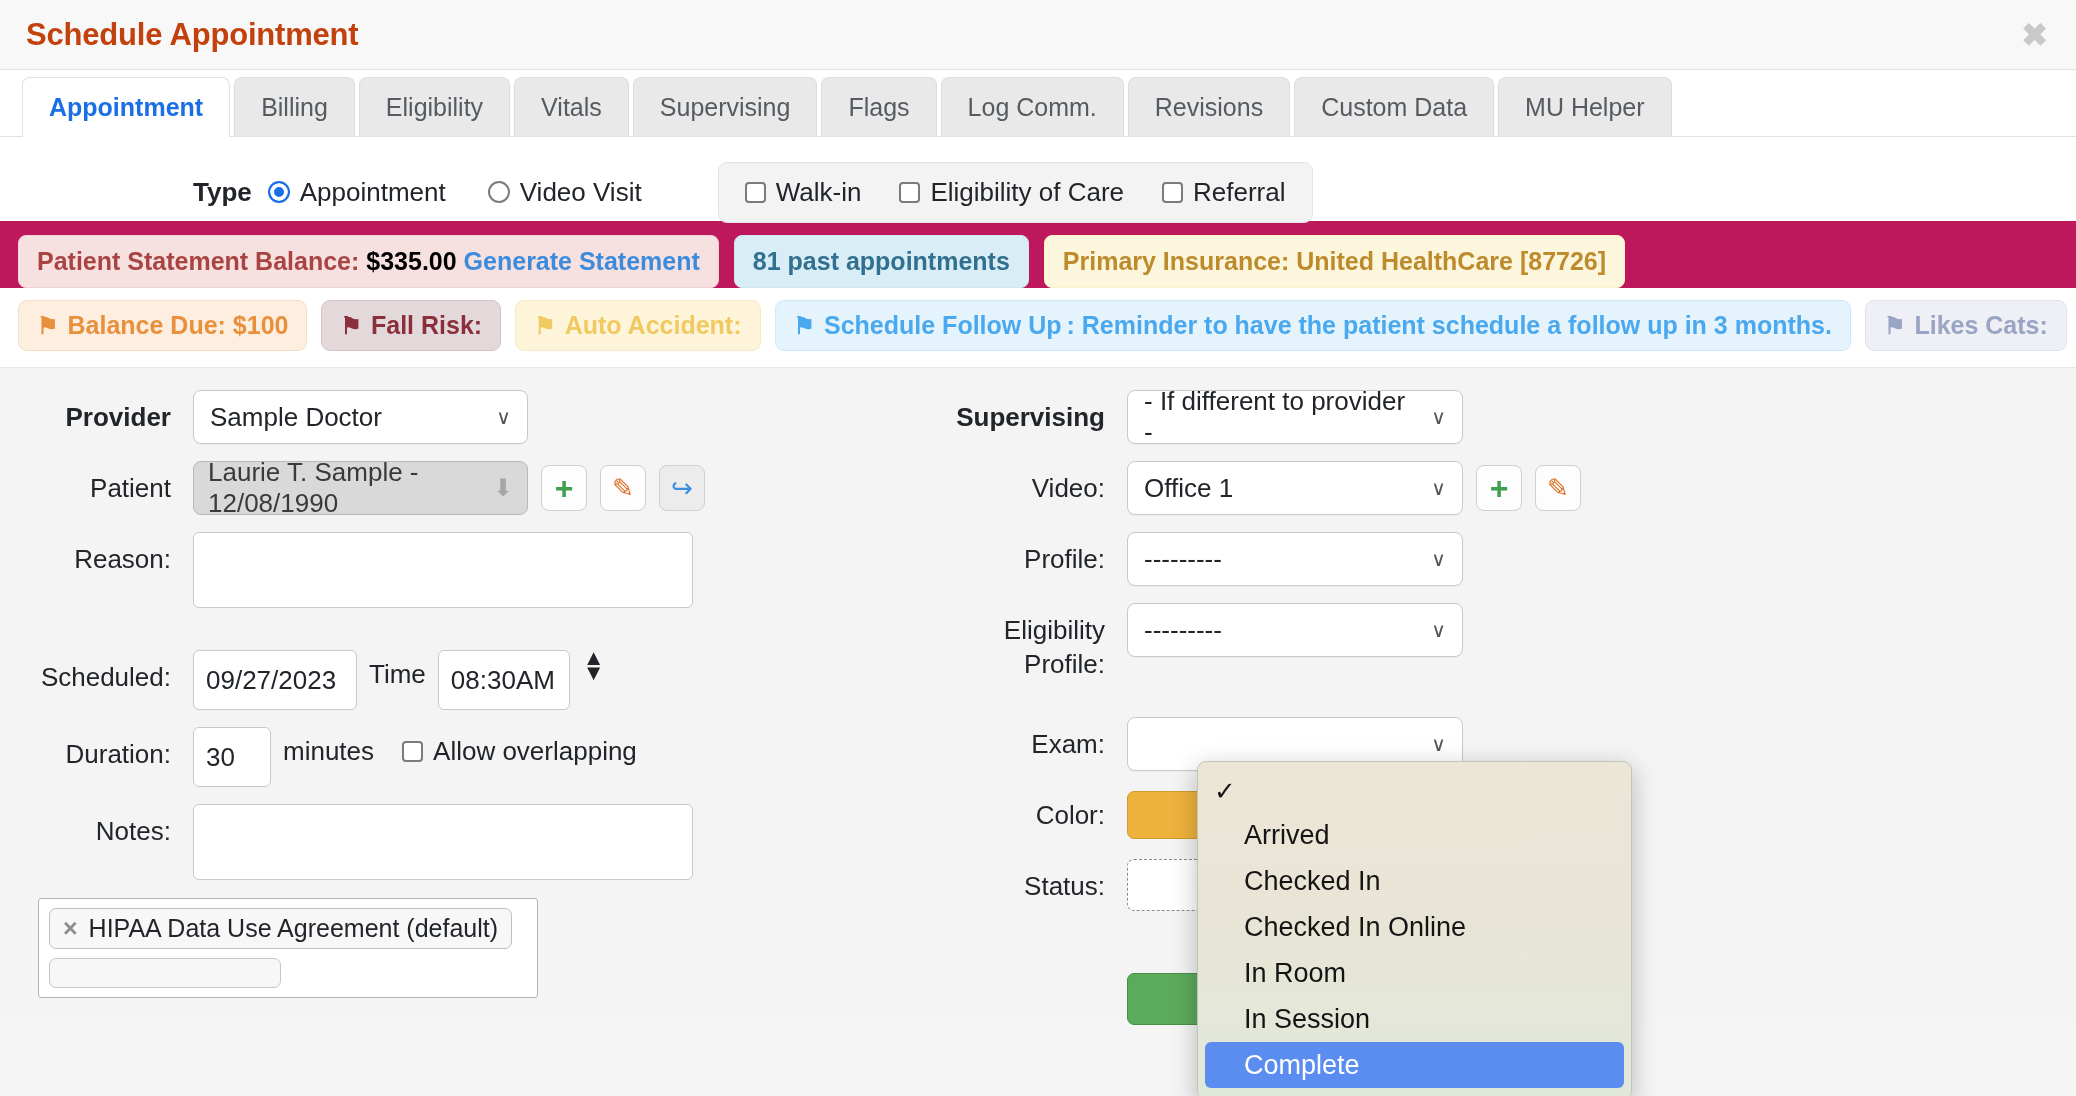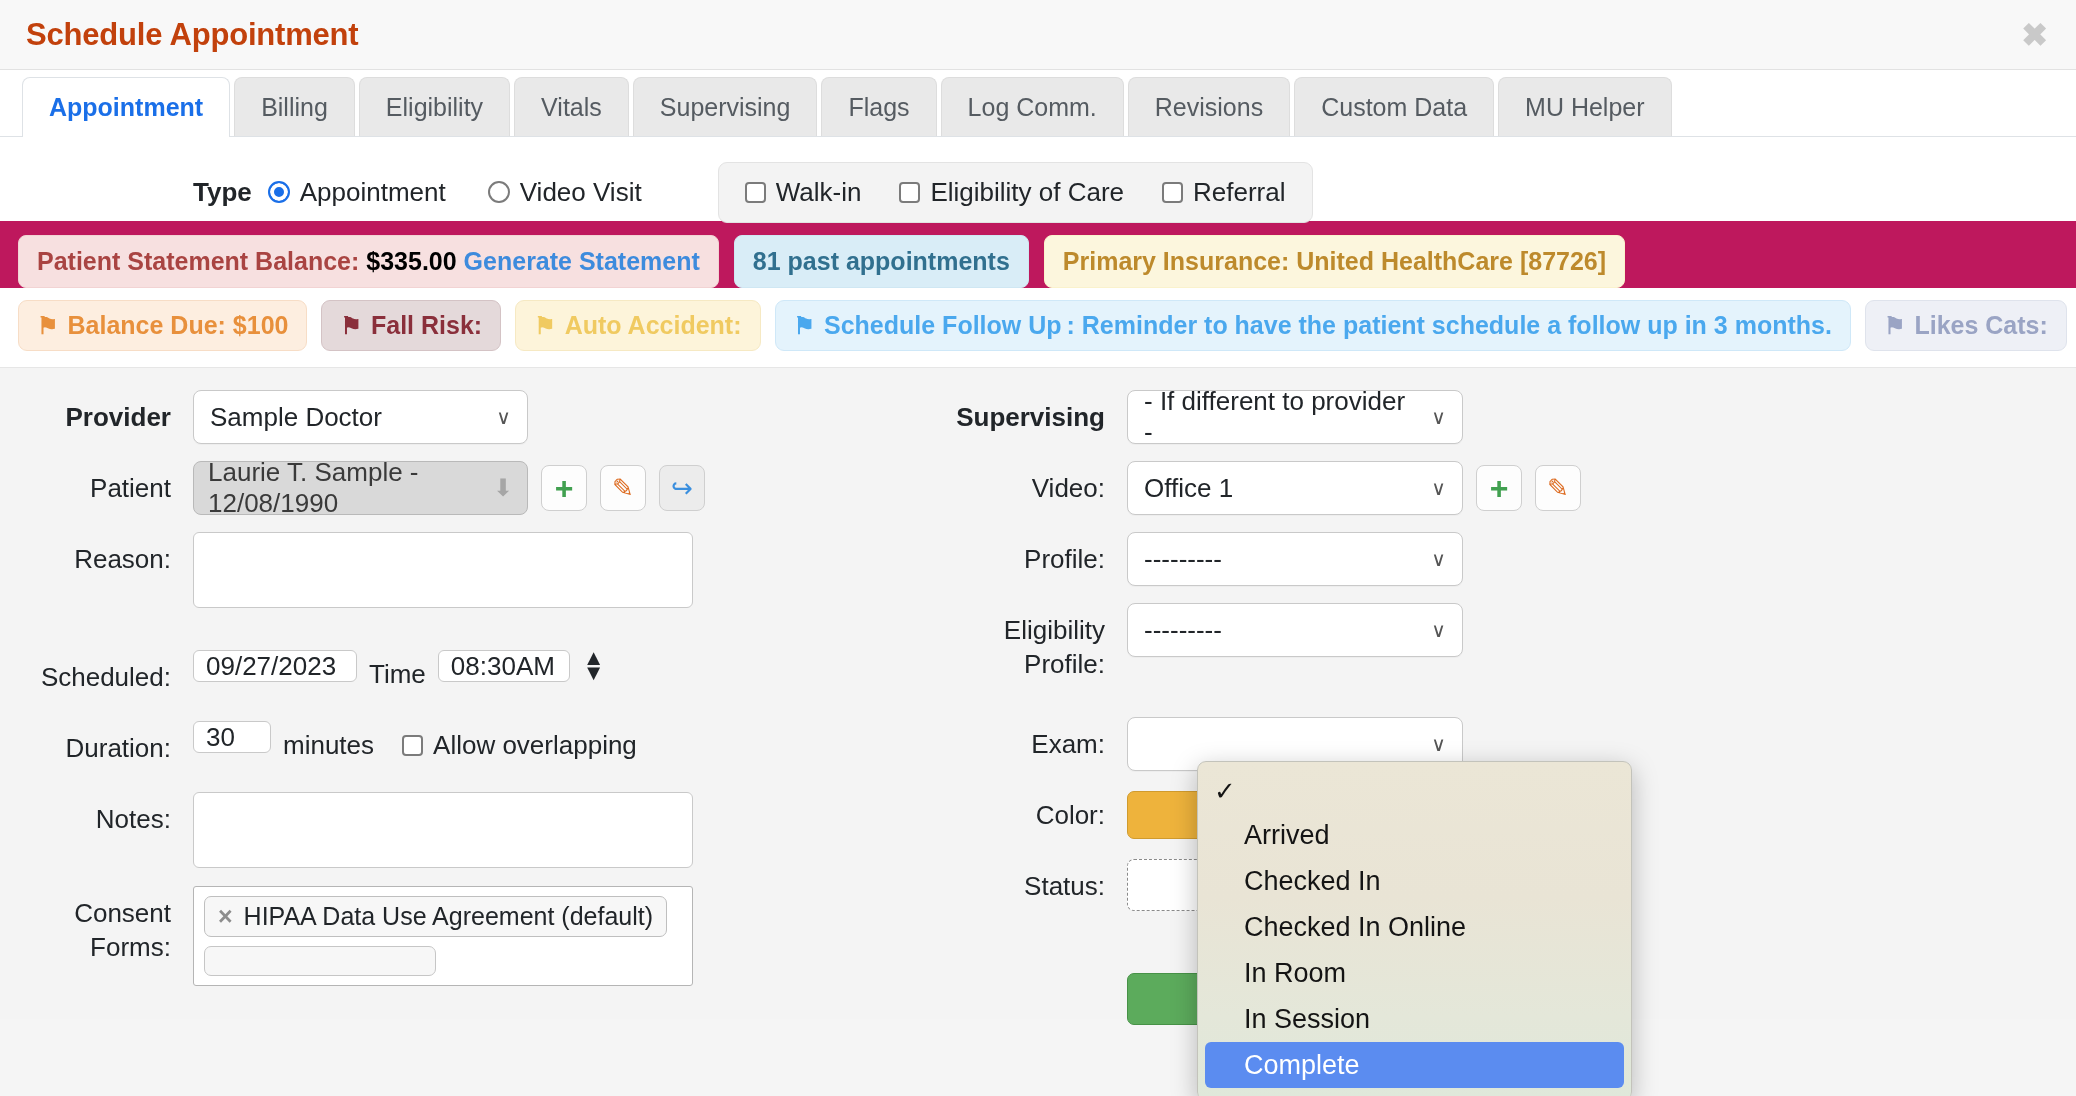--- a/index.html
+++ b/index.html
@@ -205,21 +205,21 @@
 
   textarea.ta {
     width:500px; border:1px solid #c9c9c9; border-radius:6px;
     background:#fff; font-family:"Liberation Sans", sans-serif;
     font-size:25px; padding:8px; resize:none; outline:none;
   }
   .ta-reason { height:76px; }
   .ta-notes  { height:76px; }
 
   .txt {
-    height:32px; background:#fff; border:1px solid #c9c9c9;
+    height:60px; background:#fff; border:1px solid #c9c9c9;
     border-radius:6px; font-size:26px; padding:0 12px;
     font-family:"Liberation Sans", sans-serif; color:#212529;
     outline:none;
   }
   .t-date { width:164px; }
   .t-time { width:132px; }
   .t-dur  { width:78px; }
   .spin {
     display:flex; flex-direction:column; justify-content:center;
     margin-left:13px; line-height:0.7; font-size:22px; cursor:pointer;
@@ -413,21 +413,20 @@
         <span>Allow overlapping</span>
       </div>
     </div>
 
     <div class="frow" style="margin-top:14px;">
       <div class="flab">Notes:</div>
       <textarea class="ta ta-notes" placeholder="" style=""></textarea>
     </div>
 
     <div class="frow" style="margin-top:18px;">
-      <div class="flab tall">Consent Forms:</div>
       <div class="consent-box">
         <span class="tokchip">
           <span class="x">×</span>
           <span>HIPAA Data Use Agreement (default)</span>
         </span>
         <div class="tok-empty"></div>
       </div>
     </div>
   </div>
 

